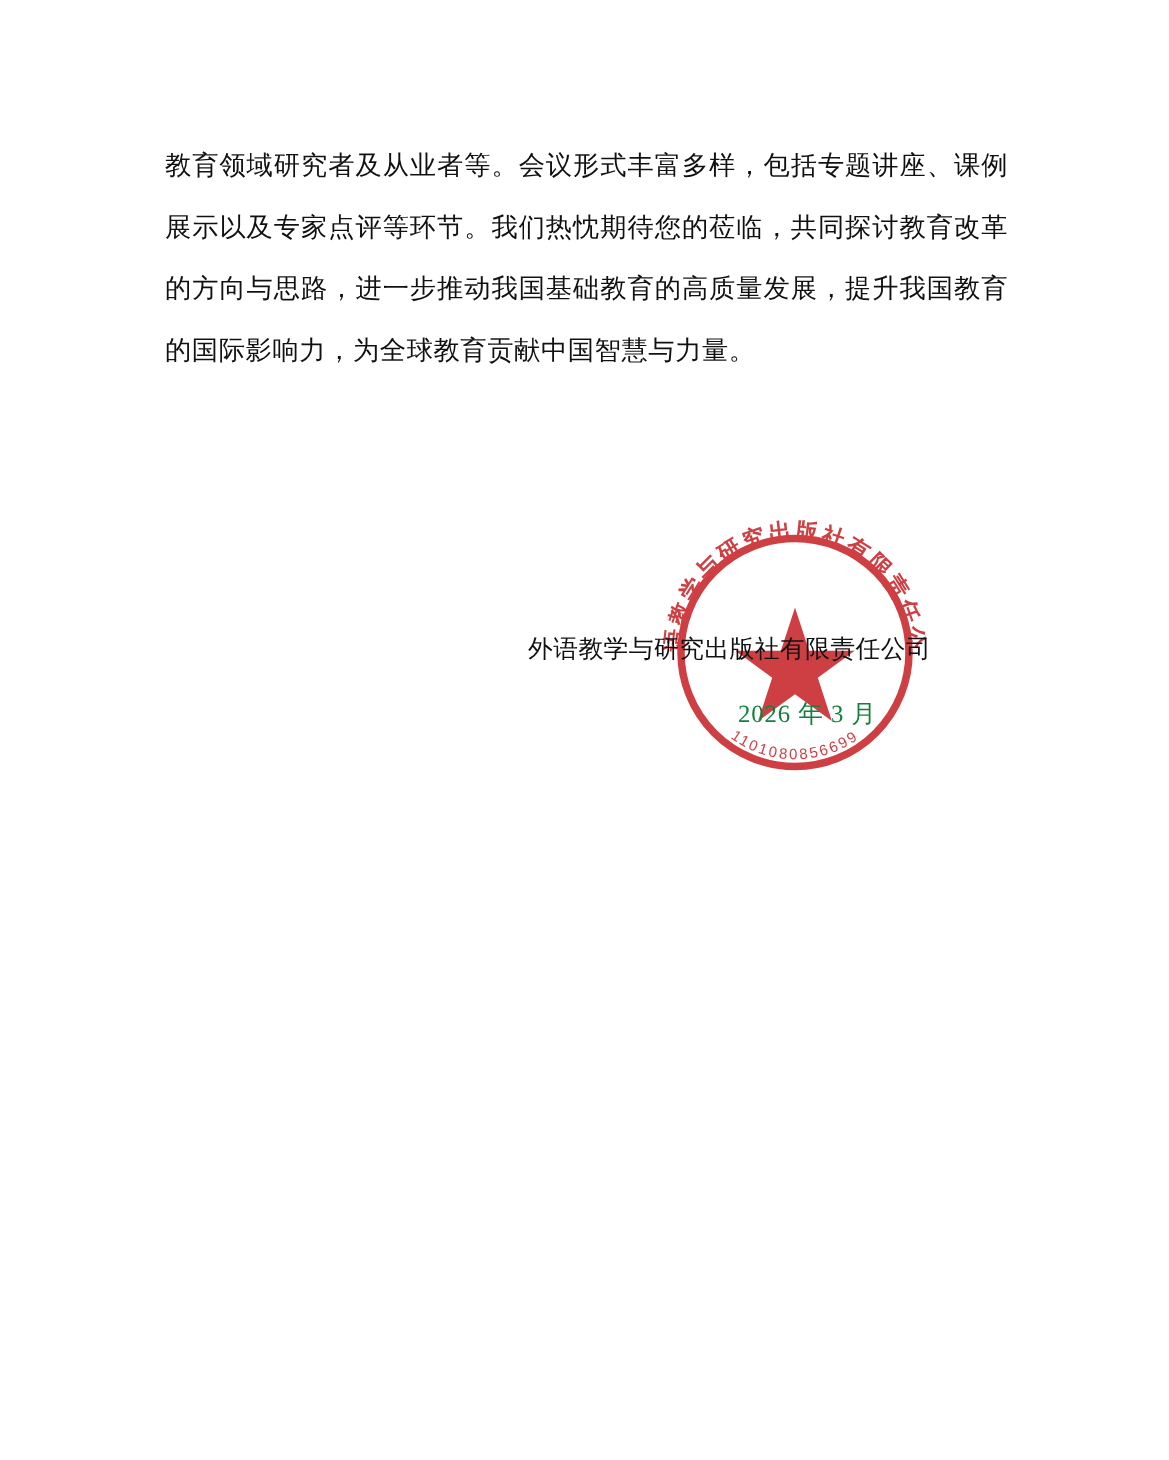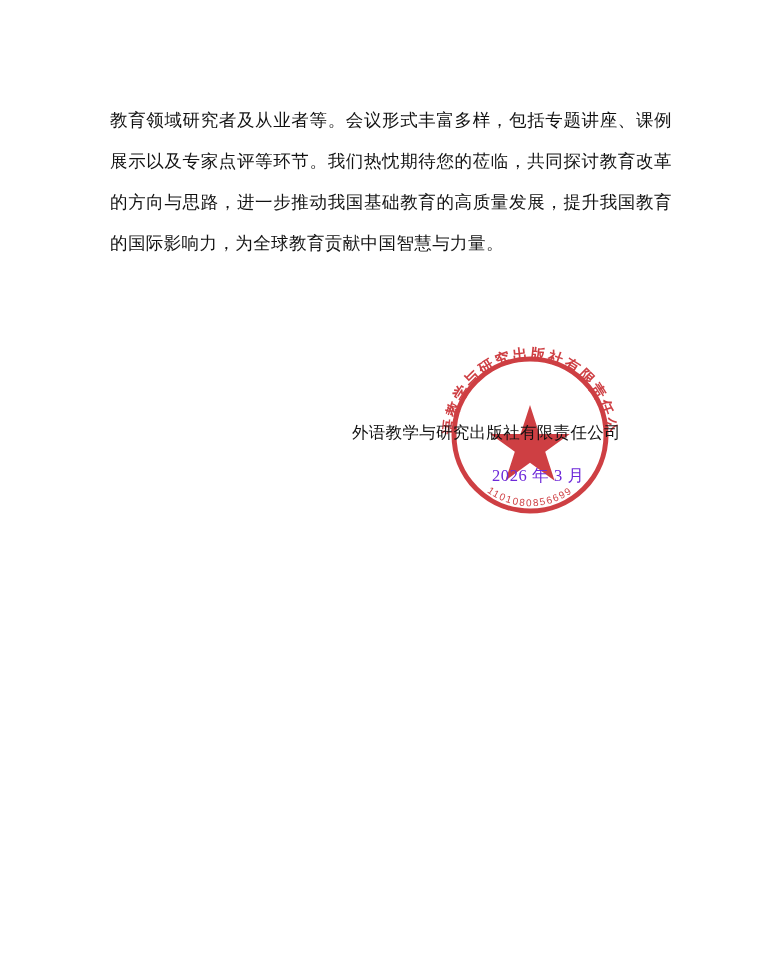--- a/index.html
+++ b/index.html
@@ -18,21 +18,21 @@
 
   .page {
     position: absolute;
     inset: 0;
     background: #ffffff;
   }
 
   .body-text {
     position: absolute;
     left: 110px;
-    top: 82px;
+    top: 72px;
     width: 562px;
     font-size: 17.5px;
     line-height: 41px;
     letter-spacing: 0.4px;
     text-align: justify;
     text-justify: inter-ideograph;
     color: #111111;
   }
 
   .signature-block {
@@ -49,21 +49,21 @@
     letter-spacing: 0.3px;
     color: #111111;
     white-space: nowrap;
   }
   .sig-date {
     margin-top: 19px;
     margin-left: 140px;
     font-size: 16.5px;
     line-height: 22px;
     letter-spacing: 0.6px;
-    color: #6d28d9;
+    color: #15803d;
     white-space: nowrap;
   }
 
   
   .seal {
     position: absolute;
     left: 440px;
     top: 345px;
     width: 180px;
     height: 180px;

